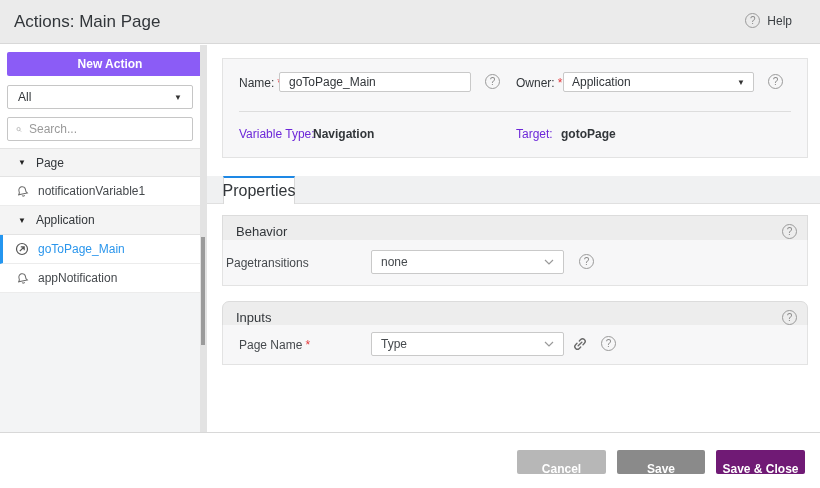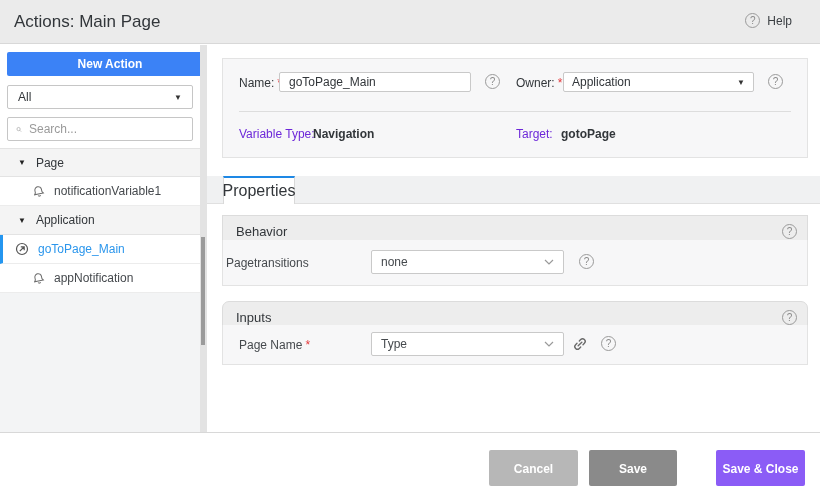--- a/index.html
+++ b/index.html
@@ -17,37 +17,37 @@
   .qicon { display:inline-flex; width:15px; height:15px; border:1px solid #9a9a9a; border-radius:50%;
            color:#8a8a8a; font-size:10px; line-height:1; align-items:center; justify-content:center;
            flex:0 0 auto; background:transparent; }
 
   
   .sidebar { position:absolute; left:0; top:45px; width:200px; height:387px; background:#fff; }
   .gutter { position:absolute; left:200px; top:45px; width:7px; height:387px; background:#e3e3e3; }
   .scroll-thumb { position:absolute; left:201px; top:237px; width:4px; height:108px; background:#9b9b9b; }
 
   .new-action { position:absolute; left:7px; top:7px; width:206px; height:24px; border:none;
-                background:#3b82f6; color:#fff; font-family:inherit; font-size:12px; font-weight:bold;
+                background:#8b5cf6; color:#fff; font-family:inherit; font-size:12px; font-weight:bold;
                 border-radius:2px; cursor:pointer; }
   .filter-select { position:absolute; left:7px; top:40px; width:186px; height:24px; background:#fff;
                    border:1px solid #c6c6c6; border-radius:2px; display:flex; align-items:center;
                    padding:8px 10px; font-size:12px; color:#32363a; cursor:pointer; }
   .filter-select .caret { margin-left:auto; font-size:8px; color:#333; }
   .search-box { position:absolute; left:7px; top:72px; width:186px; height:24px; background:#fff;
                 border:1px solid #c6c6c6; border-radius:2px; display:flex; align-items:center; padding:0 8px; }
   .search-box input { border:none; outline:none; flex:1; font-family:inherit; font-size:12px;
                       color:#45494d; margin-left:7px; background:transparent; }
   .search-box input::placeholder { color:#9a9a9a; }
 
   .tree { position:absolute; left:0; top:103px; width:200px; }
   .trow { height:29px; display:flex; align-items:center; font-size:12px; cursor:pointer; }
   .trow.group { background:#f4f4f4; border-bottom:1px solid #e3e3e3; padding-left:18px; color:#32363a; }
   .trow.group:first-child { border-top:1px solid #e3e3e3; }
-  .trow.item { background:#fff; border-bottom:1px solid #ececec; padding-left:31px; color:#45494d; }
+  .trow.item { background:#fff; border-bottom:1px solid #ececec; padding-left:15px; color:#45494d; }
   .trow .caret { font-size:8px; color:#222; margin-right:10px; }
   .trow .ticon { display:inline-flex; width:14px; margin-right:9px; justify-content:center; }
   .trow.selected { border-left:3px solid #2496f0; padding-left:12px; color:#2b96ec; border-bottom:1px solid #ececec; }
   .tree-filler { position:absolute; left:0; top:248px; width:200px; height:139px; background:#f3f4f5; }
 
   
   .main { position:absolute; left:207px; top:45px; width:613px; height:387px; background:#fff; }
 
   .form-panel { position:absolute; left:15px; top:13px; width:586px; height:100px;
                 background:#f7f7f8; border:1px solid #e3e3e3; }
@@ -78,25 +78,25 @@
   .dropdown { position:absolute; left:148px; width:193px; height:24px; background:#fff;
               border:1px solid #c9c9c9; border-radius:2px; display:flex; align-items:center;
               padding:0 9px; font-size:12px; color:#45494d; cursor:pointer; }
   .dropdown svg { margin-left:auto; }
   .row-icon { position:absolute; display:inline-flex; align-items:center; cursor:pointer; }
 
   
   .footer { position:absolute; left:0; top:432px; width:820px; height:56px; background:#fff;
             border-top:1px solid #d8d8d8; }
   .footer .btns { position:absolute; right:15px; top:17px; display:flex; gap:11px; }
-  .fbtn { height:36px; border:none; border-radius:2px; color:#fff; font-family:inherit;
+  .fbtn { height:24px; border:none; border-radius:2px; color:#fff; font-family:inherit;
           font-size:12px; font-weight:bold; cursor:pointer; padding:12px 4px; }
   .btn-cancel { width:89px; background:#b7b7b7; }
   .btn-save { width:88px; background:#8a8a8a; }
-  .btn-saveclose { width:89px; background:#8b5cf6;margin-left:28px; }
+  .btn-saveclose { width:89px; background:#701a75; }
 </style>
 </head>
 <body>
 
 <div class="app">
 
   <div class="header">
     <div class="page-title">Actions: Main Page</div>
     <div class="help">
       <span class="qicon">?</span>

